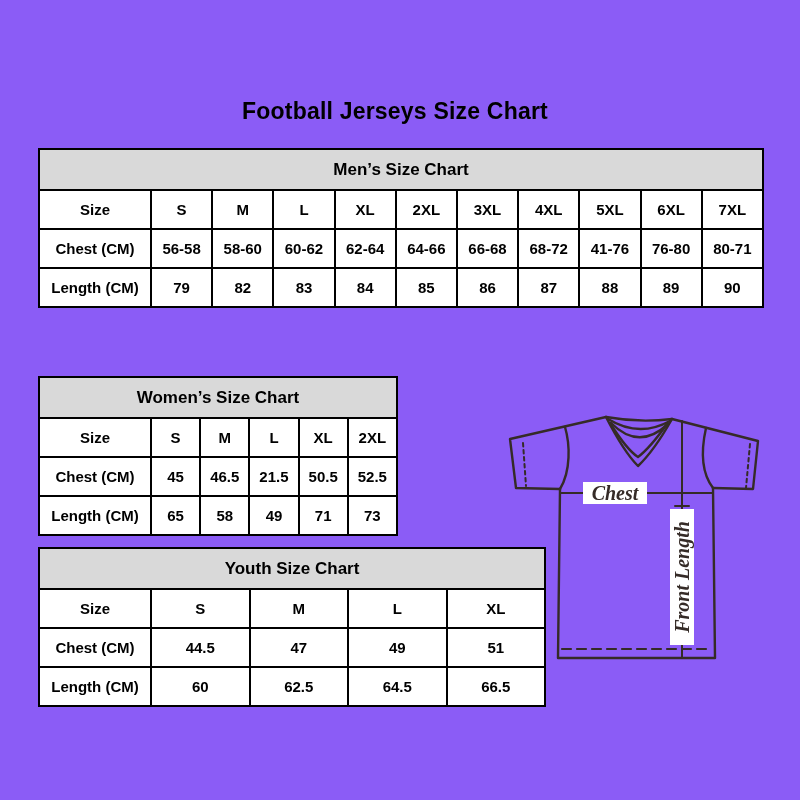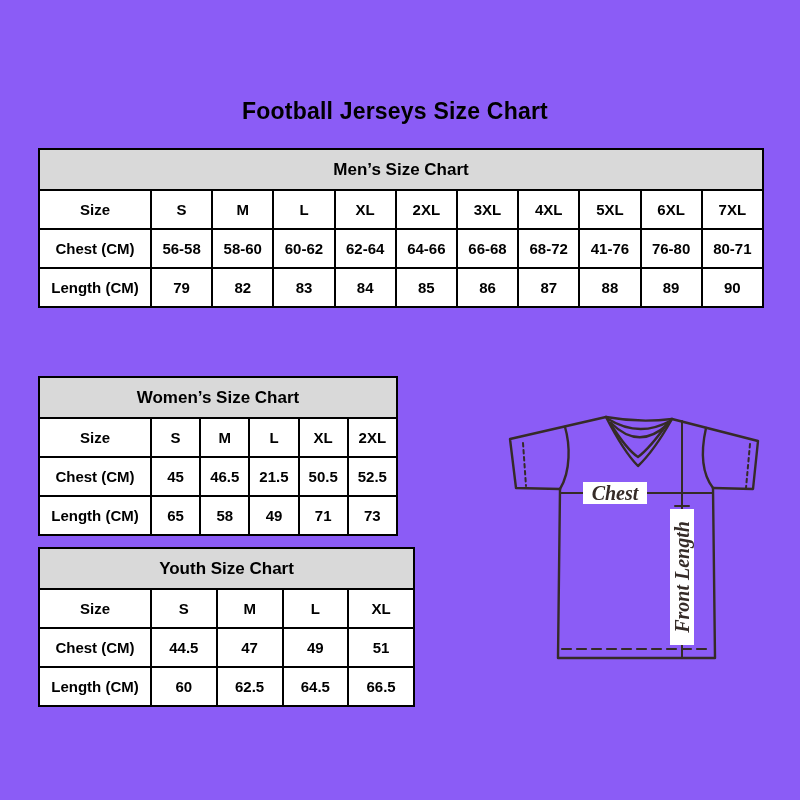--- a/index.html
+++ b/index.html
@@ -18,21 +18,21 @@
     background:#fff; color:#000; font-weight:bold;
   }
   table.size-table th, table.size-table td {
     border:2px solid #000; text-align:center; vertical-align:middle;
     padding:0; overflow:hidden;
   }
   table.size-table th.tbl-title { font-size:17px; height:39px; }
   table.size-table td { font-size:15px; height:37px; }
   #t-mens   { left:38px; top:148px; width:726px; }
   #t-womens { left:38px; top:376px; width:360px; }
-  #t-youth  { left:38px; top:547px; width:377px; }
+  #t-youth  { left:38px; top:547px; width:508px; }
   svg.jersey { position:absolute; left:498px; top:396px; }
   .measure-label {
     font-family:"Liberation Serif", serif;
     font-style:italic; font-weight:bold; font-size:20px;
   }
 </style>
 </head>
 <body>
 
 <div class="stage">

